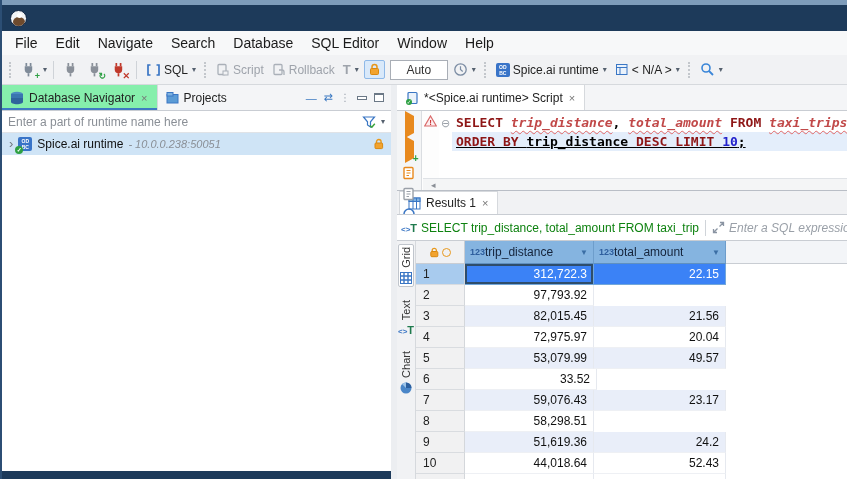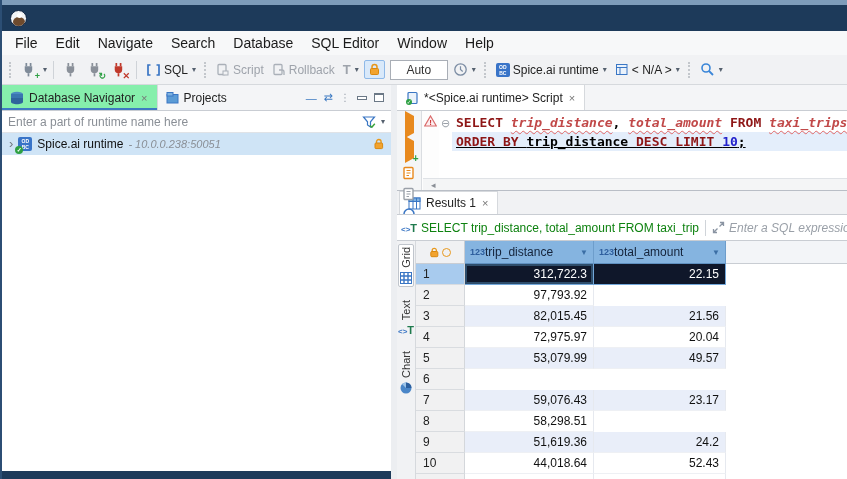--- a/index.html
+++ b/index.html
@@ -107,21 +107,21 @@
   .gh-sort { margin-left:auto; color:#3b6ea5; font-size:8px; }
   .gh-filler { flex:1; background:#f3f5f8; border-bottom:1px solid #c9cdd3; }
   .grid-row { display:flex; height:21px; }
   .gr-num { width:49px; background:#f1f1f2; border-right:1px solid #d4d7db; border-bottom:1px solid #d9dce0; display:flex; align-items:center; padding-left:7px; color:#222; flex:0 0 auto; }
   .gr-cell { border-right:1px solid #e6e9ef; border-bottom:1px solid #eef0f4; display:flex; align-items:center; justify-content:flex-end; padding-right:6px; color:#111; flex:0 0 auto; }
   .gr-cell.c1 { width:129px; }
   .gr-cell.c2 { width:132px; }
   .gr-filler { flex:1; background:#fff; }
   .grid-row.alt .gr-cell { background:#e9eef9; }
   .grid-row.selected .gr-num { background:#a8cbee; }
-  .grid-row.selected .gr-cell { background:#0f172a; color:#fff; border-color:#72a7da; }
+  .grid-row.selected .gr-cell { background:#3b82f6; color:#fff; border-color:#72a7da; }
   .grid-row.selected .gr-cell.c1 { box-shadow:inset 0 0 0 2px #2e4d6b; }
   svg { display:block; }
 </style>
 </head>
 <body>
 
 <div class="app">
 
   <div class="titlebar">
     <span class="beaver"></span>
@@ -496,20 +496,21 @@
                   <div class="gr-filler"></div>
                 </div>
                 <div class="grid-row alt">
                   <div class="gr-num">5</div>
                   <div class="gr-cell c1">53,079.99</div>
                   <div class="gr-cell c2">49.57</div>
                   <div class="gr-filler"></div>
                 </div>
                 <div class="grid-row">
                   <div class="gr-num">6</div>
+                  <div class="gr-cell c2">33.52</div>
                   <div class="gr-filler"></div>
                 </div>
                 <div class="grid-row alt">
                   <div class="gr-num">7</div>
                   <div class="gr-cell c1">59,076.43</div>
                   <div class="gr-cell c2">23.17</div>
                   <div class="gr-filler"></div>
                 </div>
                 <div class="grid-row">
                   <div class="gr-num">8</div>

